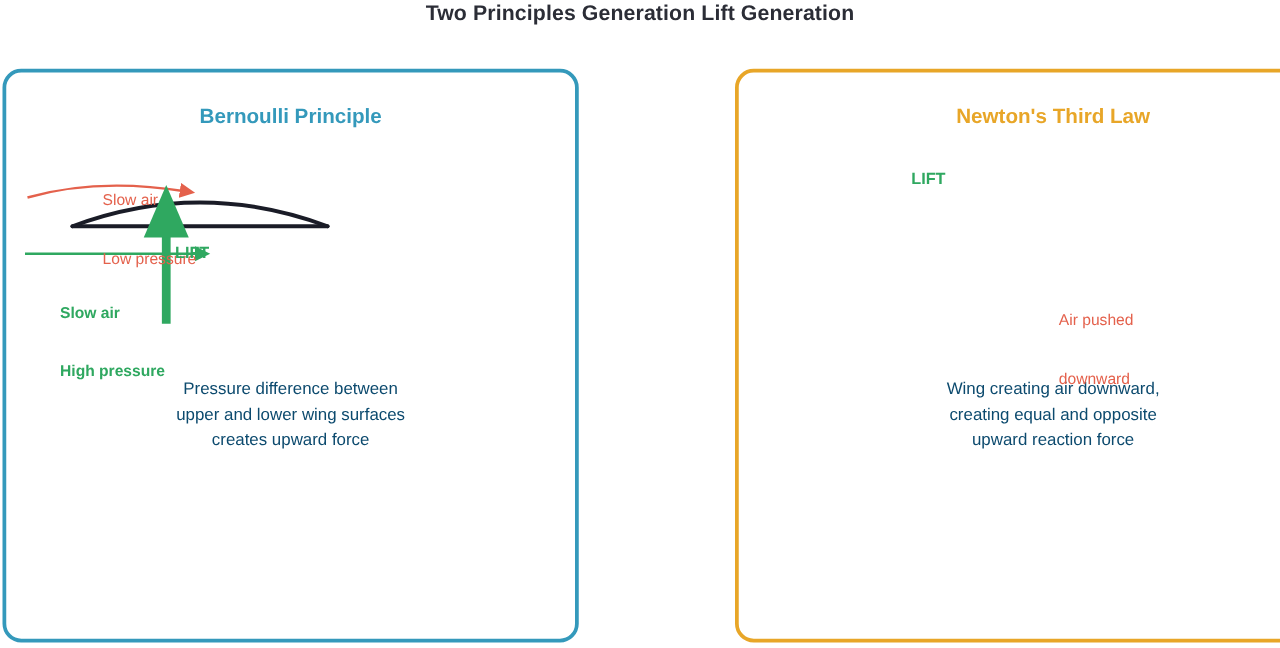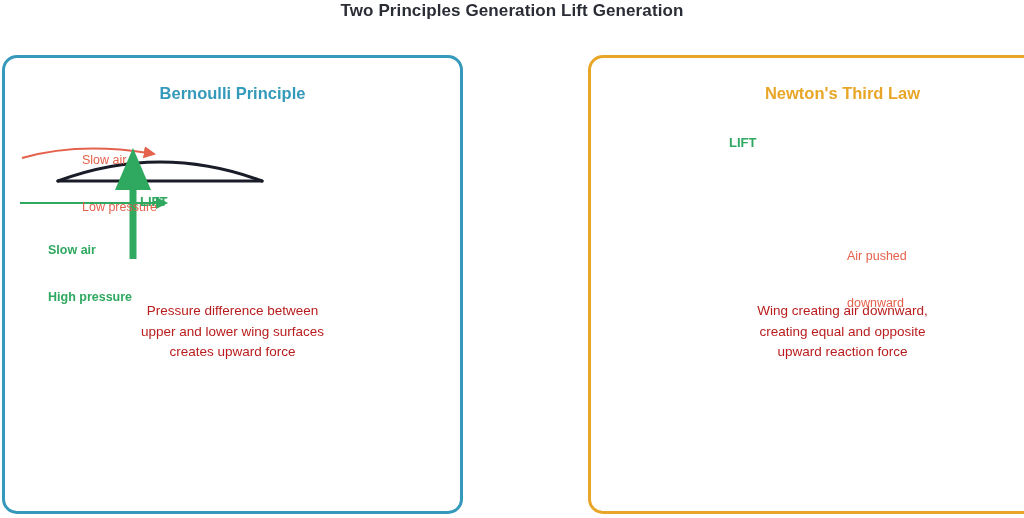--- a/index.html
+++ b/index.html
@@ -62,21 +62,21 @@
     top: 26px;
     color: #e8a628;
   }
   .panel-desc {
     position: absolute;
     left: 0;
     width: 100%;
     text-align: center;
     font-size: 13.5px;
     line-height: 20.5px;
-    color: #b91c1c;
+    color: #0c4a6e;
   }
   #panel-bernoulli .panel-desc { top: 243px; }
   #panel-newton .panel-desc { top: 243px; }
   .panel-svg {
     position: absolute;
     left: 0;
     top: 0;
   }
   .lbl {
     position: absolute;

